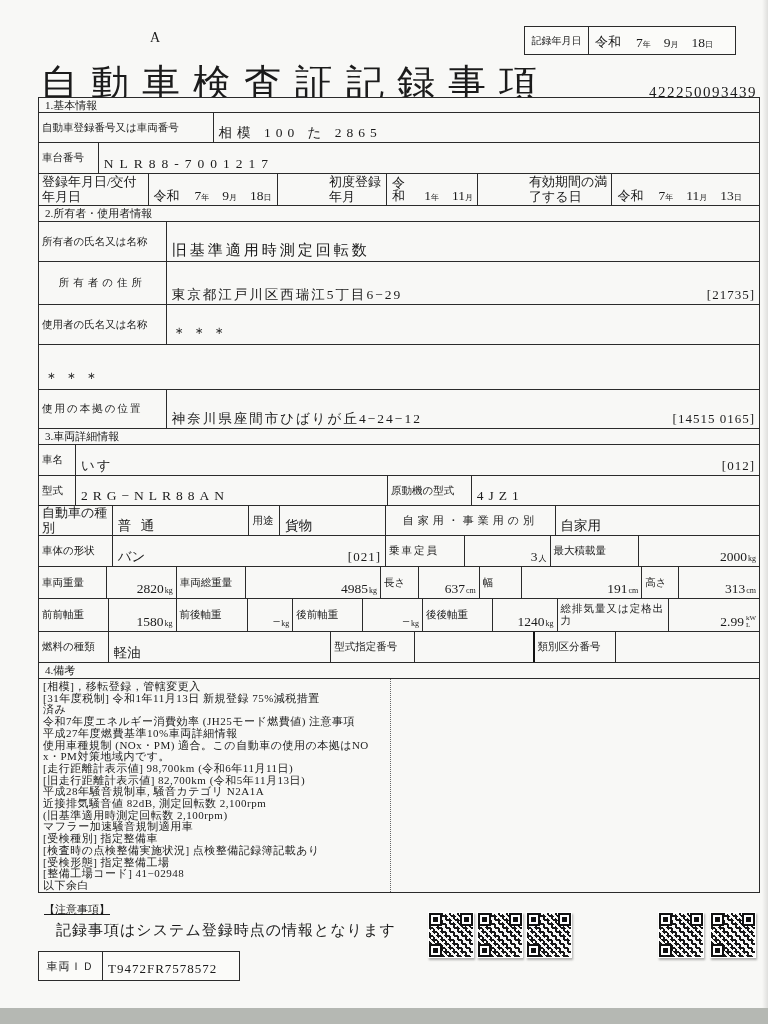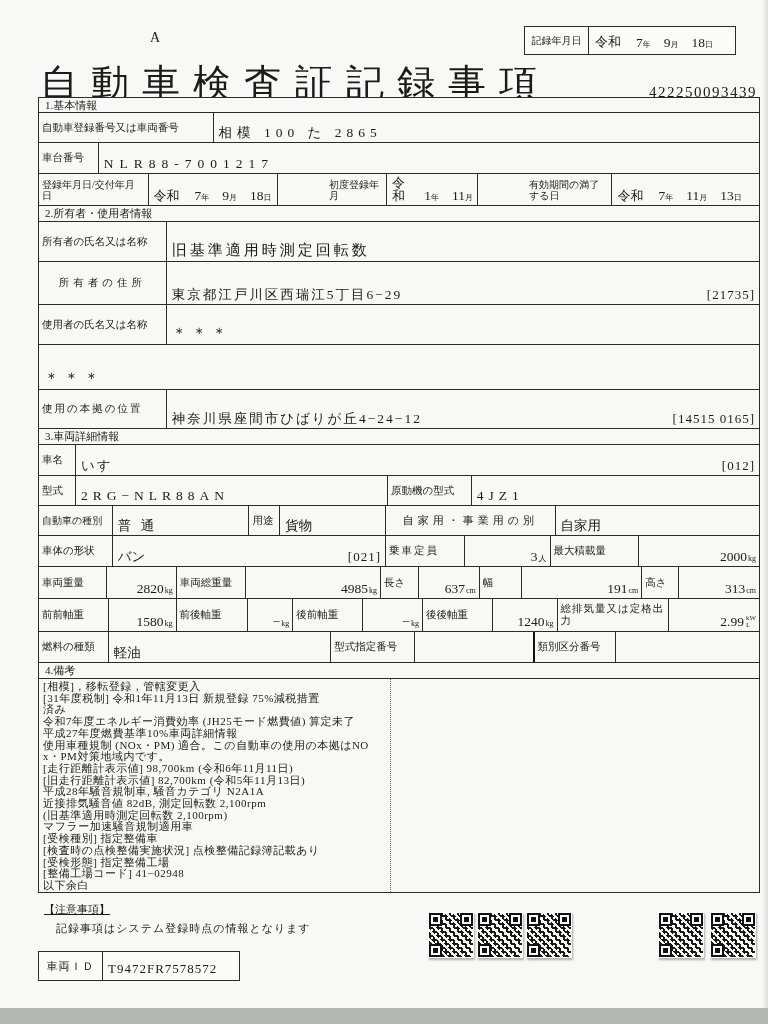--- a/index.html
+++ b/index.html
@@ -22,21 +22,21 @@
   .record-box .rval { flex:1; display:flex; align-items:flex-end; padding:0 4px 3px 6px; }
 
   .sheet { position:absolute; left:38px; top:97px; width:722px; }
   .bar { height:16px; border:1px solid #2b2b2b; border-top:none; display:flex; align-items:center; padding-left:6px; font-size:11px; background:#f8f8f6; }
   .bar.first { border-top:1px solid #2b2b2b; }
   .r { display:flex; border:1px solid #2b2b2b; border-top:none; }
   .c { border-right:1px solid #2b2b2b; display:flex; overflow:hidden; }
   .c:last-child { border-right:none; }
   .c.thick { border-right:2px solid #111; }
   .lab { align-items:center; padding:0 3px; font-size:10.5px; line-height:1.1; }
-  .lab.sm { font-size:10px; }
+  .lab.sm { font-size:13px; }
   .lab.ctr { justify-content:center;margin-left:48px; }
   .lab.sp { letter-spacing:4px; justify-content:center; }
   .val { align-items:flex-end; padding:1px 4px 2px 5px; font-size:13.5px; line-height:1.05; }
   .val.num { justify-content:flex-end; padding-right:3px; }
   .val .code { margin-left:auto; letter-spacing:1px; font-size:13px;text-align:right; }
   .ls2 { letter-spacing:2px; } .ls3 { letter-spacing:3px; } .ls5 { letter-spacing:5px; } .ls6 { letter-spacing:6px; }
   .unit { font-size:8px; margin:0 0 1px 1px; flex:none; }
   .stack { display:flex; flex-direction:column; font-size:7px; line-height:7px; margin:0 0 0 2px; align-self:flex-end; font-style:normal; }
   .stack i { font-style:normal; }
 
@@ -44,21 +44,21 @@
   .jdate .era { font-size:13px; margin-right:2px; }
   .jdate .dnum { font-size:13.5px; margin-left:13px; }
   .jdate .dunit { font-size:8px; margin-bottom:1px; }
 
   .remarks { display:flex; height:214px; border:1px solid #2b2b2b; border-top:none; }
   .remarks .rleft { width:352px; border-right:1px dotted #666; padding:2px 2px 0 4px; }
   .remarks .rright { flex:1; }
   .rline { font-size:11px; line-height:11.7px; letter-spacing:0.5px; white-space:nowrap; }
 
   .notes-title { position:absolute; left:44px; top:902px; font-size:11px;text-decoration:underline; }
-  .notes-body  { position:absolute; left:56px; top:921px; font-size:11px; letter-spacing:1px; }
+  .notes-body  { position:absolute; left:56px; top:921px; font-size:15px; letter-spacing:1px; }
 
   .idbox { position:absolute; left:38px; top:951px; width:202px; height:30px; border:1px solid #2b2b2b; display:flex; background:#fbfbf9; }
   .idbox .ilab { width:64px; border-right:1px solid #2b2b2b; display:flex; align-items:center; justify-content:center; font-size:11px; letter-spacing:1px; }
   .idbox .ival { flex:1; display:flex; align-items:flex-end; padding:0 2px 3px 5px; font-size:13px; letter-spacing:1px; }
 
   .qr { position:absolute; width:46px; height:46px; top:912px; background:#fff; box-shadow:1px 2px 2px rgba(0,0,0,.30); }
   .qr .qm { position:absolute; inset:1px;
     background:
       repeating-linear-gradient(45deg, #f8f8f6 0 2px, transparent 2px 6px),
       repeating-linear-gradient(90deg, #181818 0 2px, transparent 2px 4px),
@@ -280,21 +280,21 @@
       <div class="c lab" style="width:82px">類別区分番号</div>
       <div class="c val" style="width:143px"></div>
     </div>
 
     <div class="bar">4.備考</div>
     <div class="remarks">
       <div class="rleft">
         <div class="rline">[相模]，移転登録，管轄変更入</div>
         <div class="rline">[31年度税制] 令和1年11月13日  新規登録  75%減税措置</div>
         <div class="rline">済み</div>
-        <div class="rline">令和7年度エネルギー消費効率 (JH25モード燃費値) 算定未了</div>
+        <div class="rline">令和7年度エネルギー消費効率 (JH25モード燃費値) 注意事項</div>
         <div class="rline">平成27年度燃費基準10%車両詳細情報</div>
         <div class="rline">使用車種規制 (NOx・PM) 適合。この自動車の使用の本拠はNO</div>
         <div class="rline">x・PM対策地域内です。</div>
         <div class="rline">[走行距離計表示値] 98,700km (令和6年11月11日)</div>
         <div class="rline">[旧走行距離計表示値] 82,700km (令和5年11月13日)</div>
         <div class="rline">平成28年騒音規制車, 騒音カテゴリ  N2A1A</div>
         <div class="rline">近接排気騒音値  82dB, 測定回転数  2,100rpm</div>
         <div class="rline">(旧基準適用時測定回転数  2,100rpm)</div>
         <div class="rline">マフラー加速騒音規制適用車</div>
         <div class="rline">[受検種別] 指定整備車</div>

